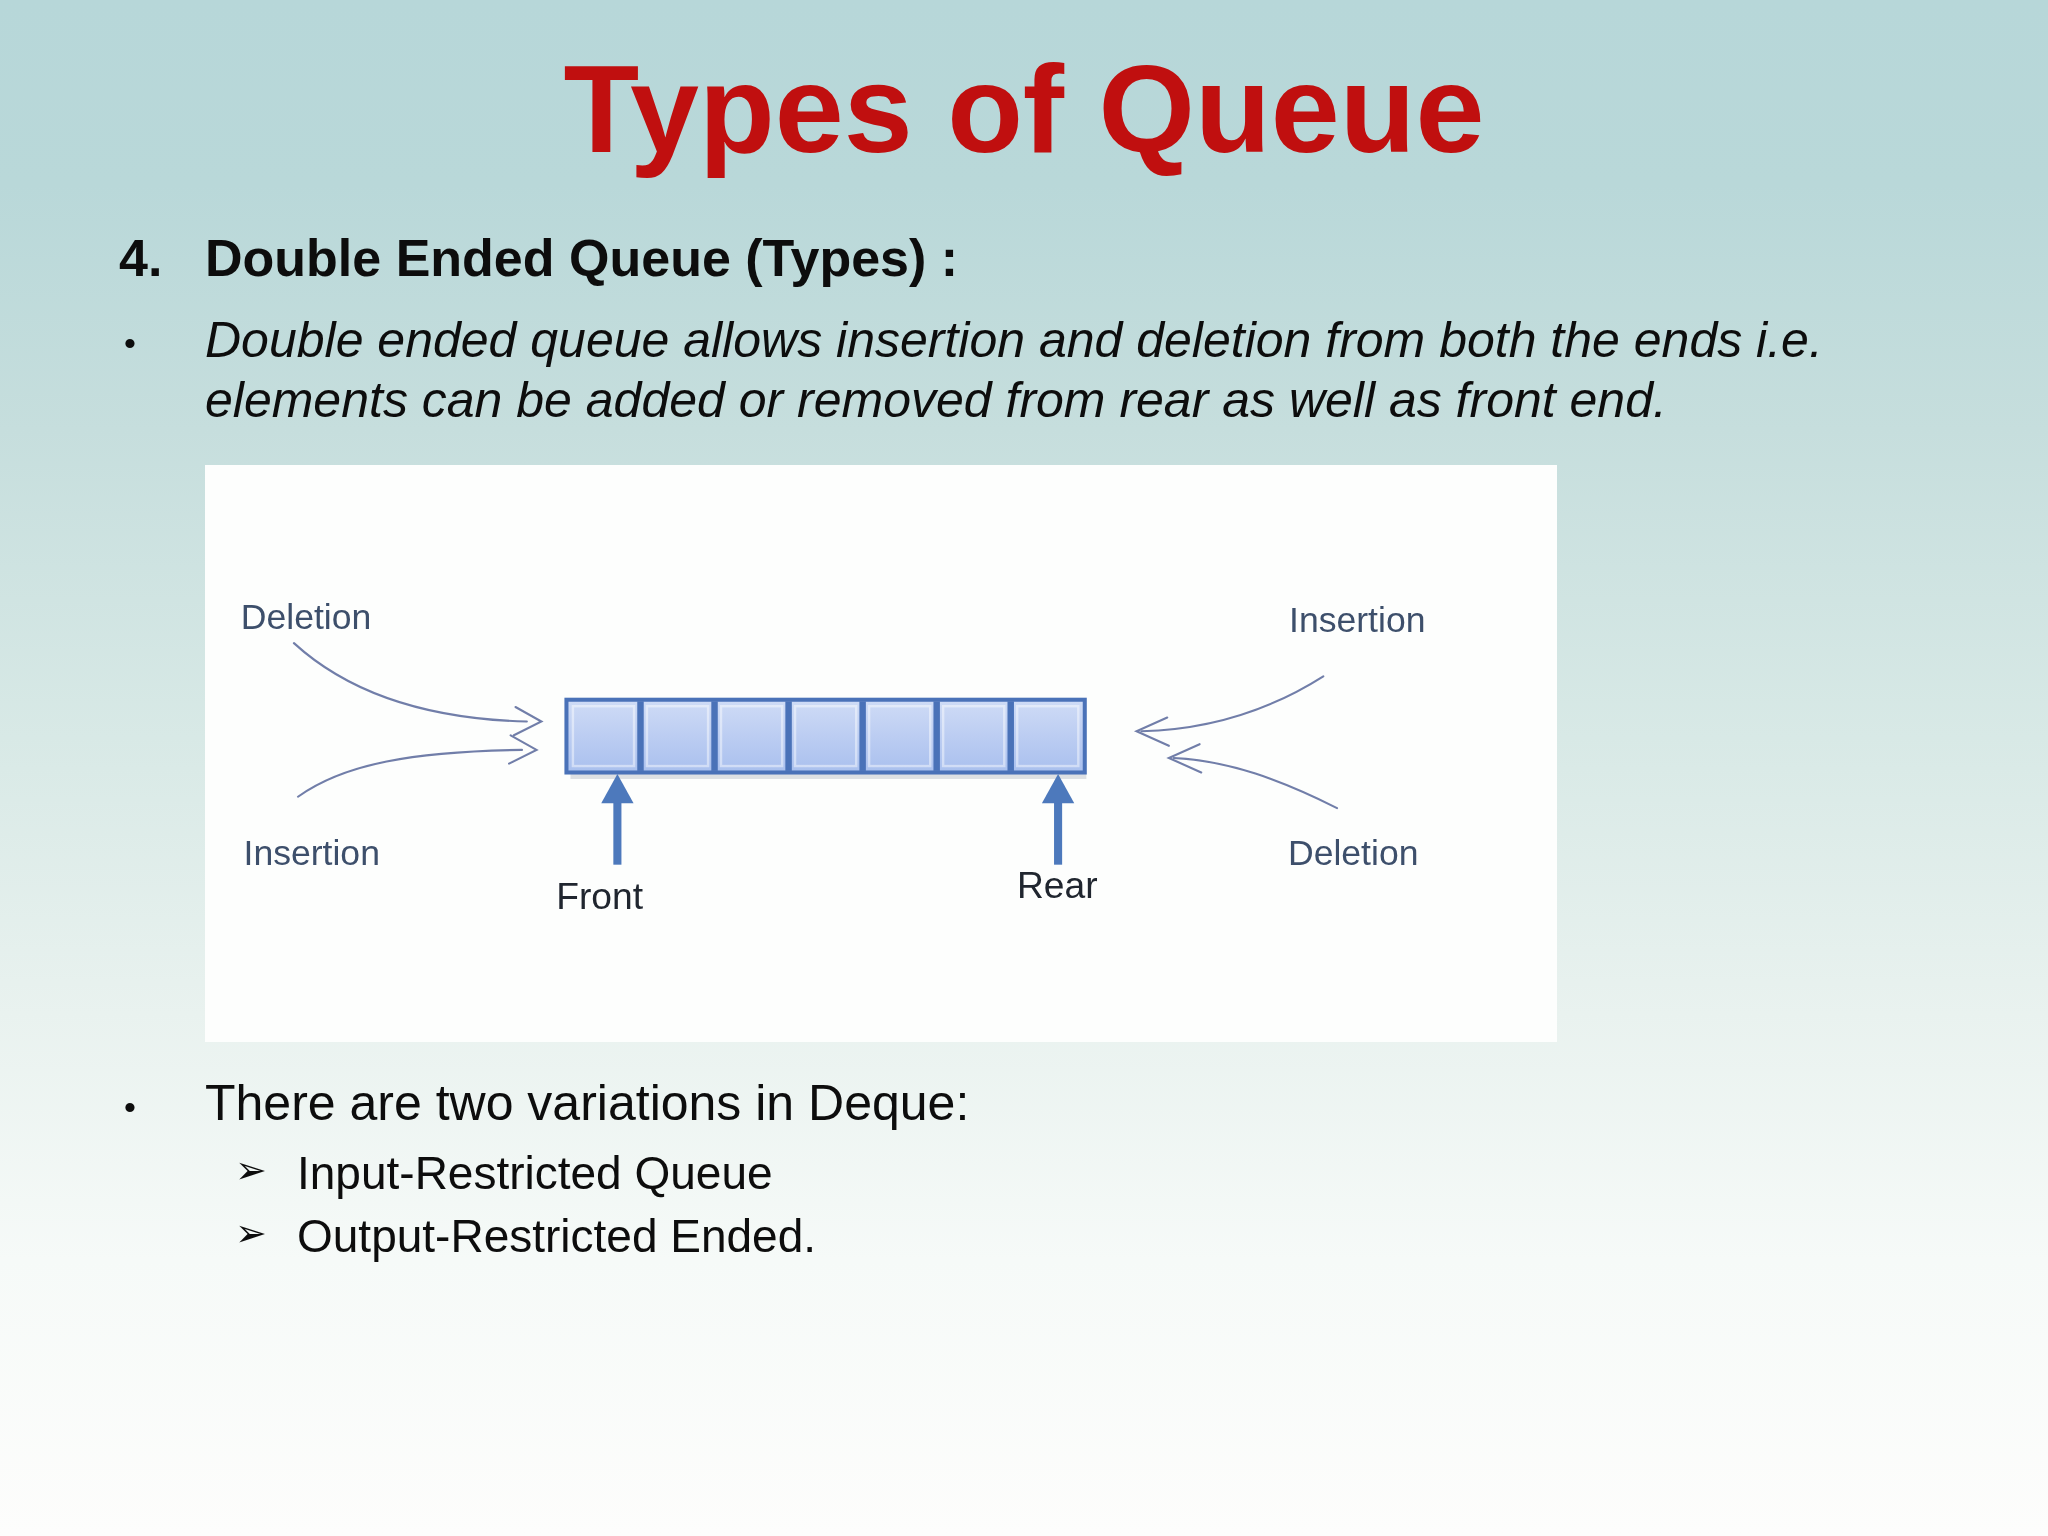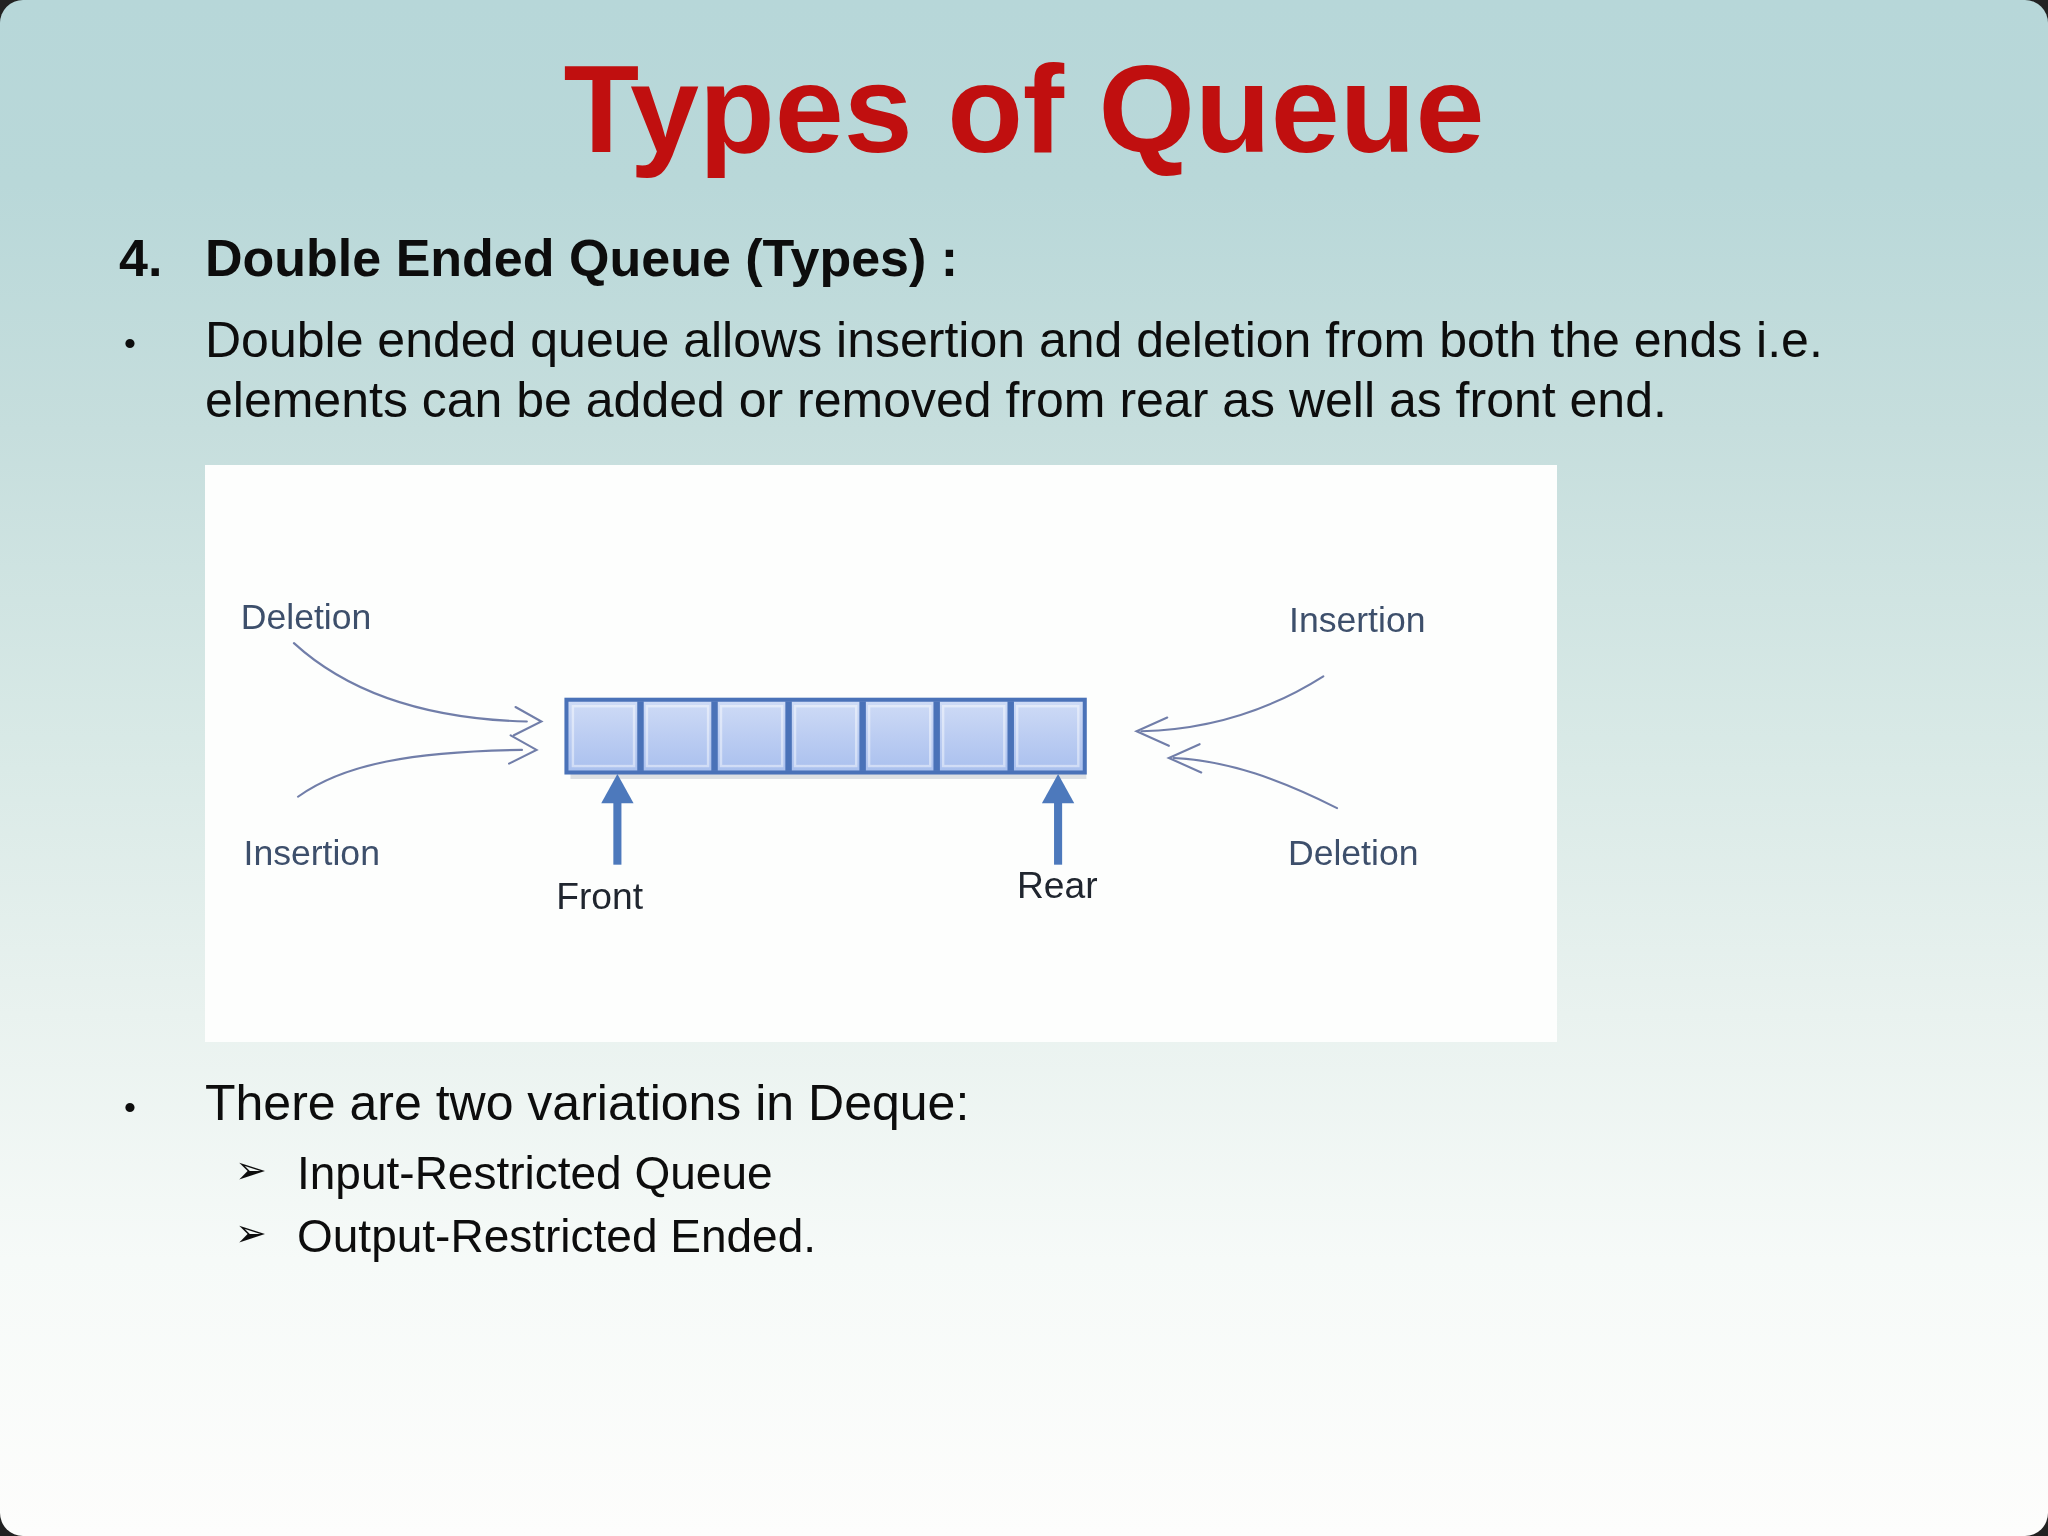--- a/index.html
+++ b/index.html
@@ -5,37 +5,36 @@
   html,body { margin:0; padding:0; background:#222; }
   .slide {
     position:relative;
     width:2048px; height:1536px;
     overflow:hidden;
     font-family:"Liberation Sans", sans-serif;
     background:linear-gradient(180deg,
       #b7d7d9 0%, #b9d8d9 12%, #c6dedd 28%,
       #d8e9e6 48%, #e9f2ef 66%, #f6faf8 82%, #fdfdfc 100%);
     color:#101010;
-    border-radius:23px;
   }
   .title {
     position:absolute; top:38px; left:0; width:100%;
     text-align:center;
     font-size:124px; font-weight:700;
     color:var(--title-color,#c00f0f);
   }
   .heading {
     position:absolute; left:119px; top:228px;
     display:flex; font-size:52px; font-weight:700; color:#0d0d0d;
   }
   .heading .num { width:86px; flex:0 0 auto; }
   .bullet-block { position:absolute; display:flex; color:#0d0d0d; }
   .para { left:124px; top:310px; font-size:50px; }
   .para .marker { width:81px; flex:0 0 auto; font-size:34px; line-height:60px; padding-top:3px; }
-  .para .lines  { line-height:60px; width:1740px; }
+  .para .lines  { line-height:60px; width:1740px;font-style:italic; }
   .b2 { left:124px; top:1074px; font-size:50px; }
   .b2 .marker { width:81px; flex:0 0 auto; font-size:34px; line-height:60px; padding-top:3px; }
   .sub { position:absolute; left:235px; display:flex; font-size:46px; color:#0d0d0d; }
   .sub .amarker { width:62px; flex:0 0 auto; font-size:38px; padding-top:2px; }
   .sub1 { top:1146px; }
   .sub2 { top:1209px; }
   .diagram {
     position:absolute; left:205px; top:465px;
     width:1352px; height:577px;
     background:var(--diagram-bg,#fdfefd);

